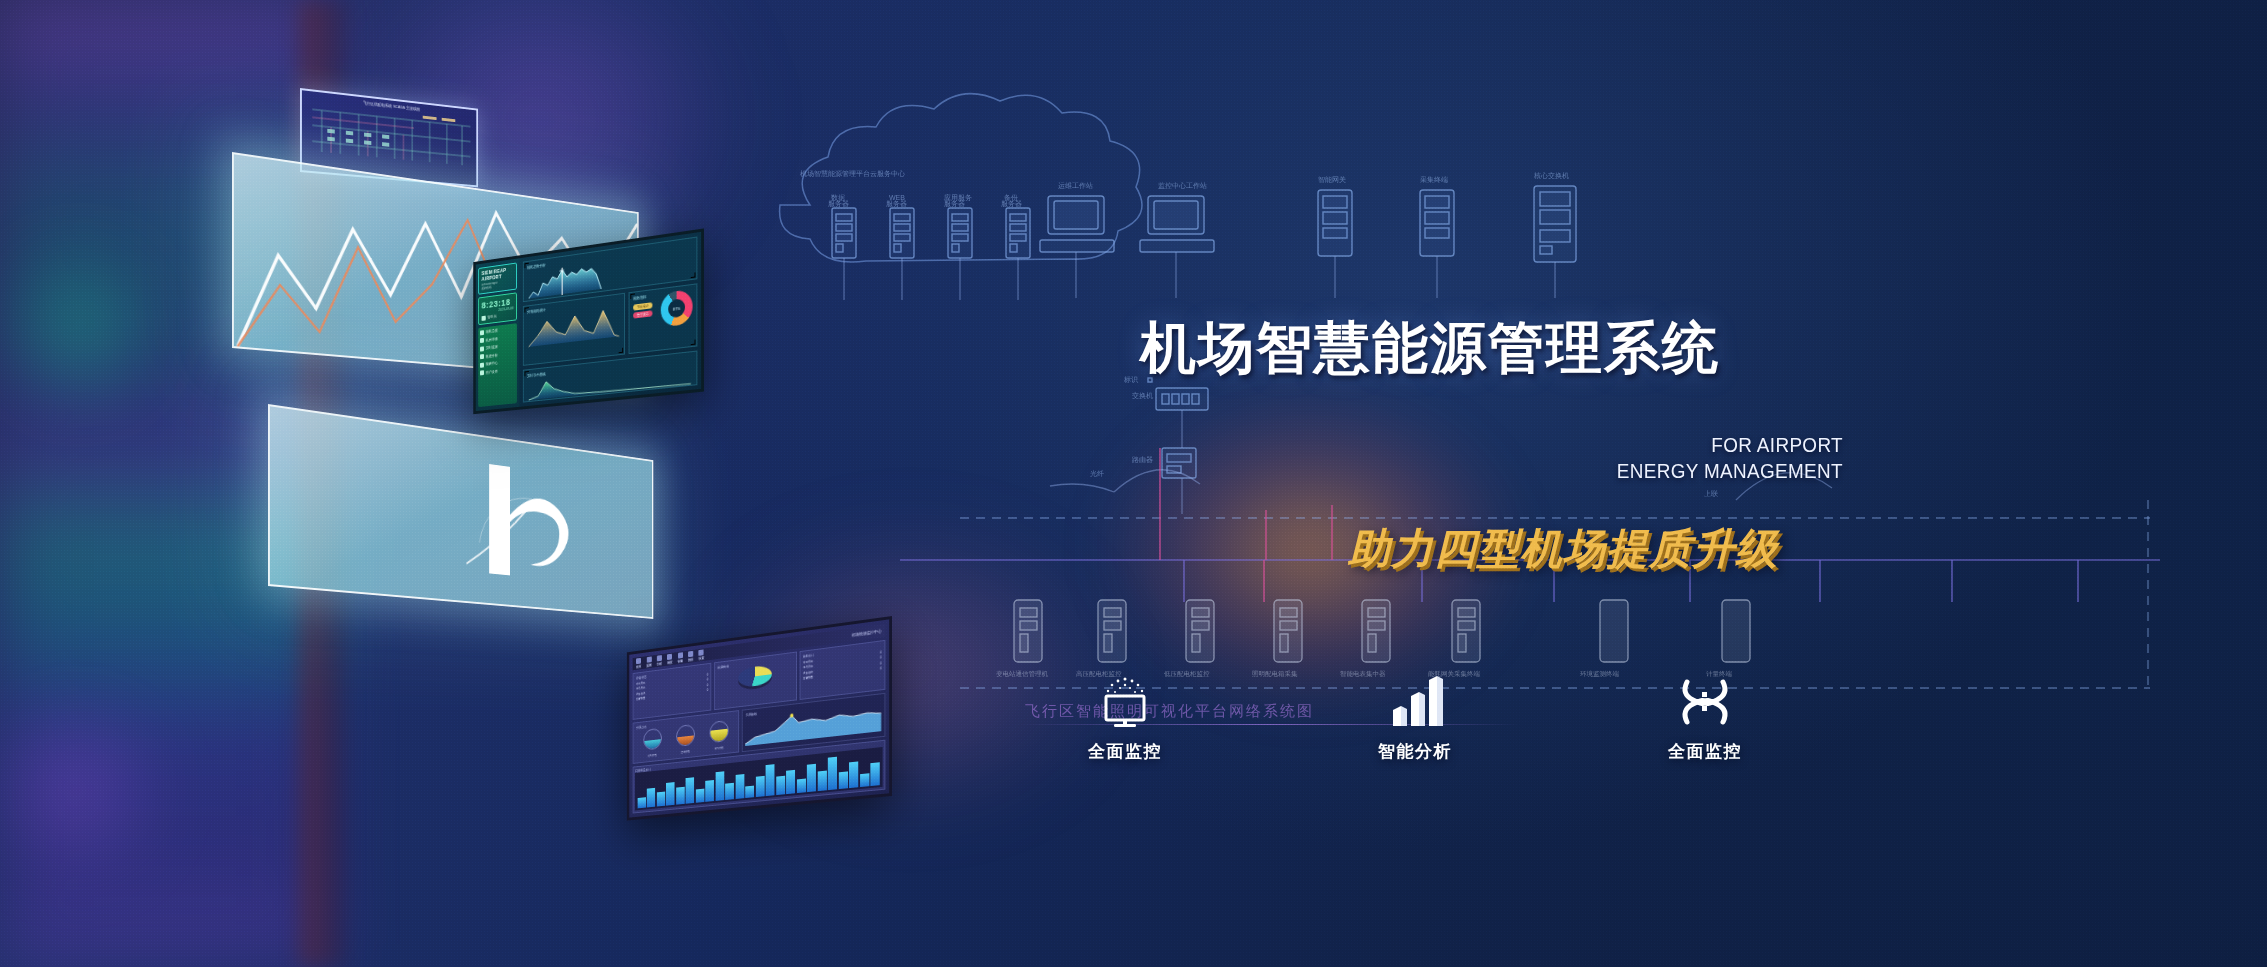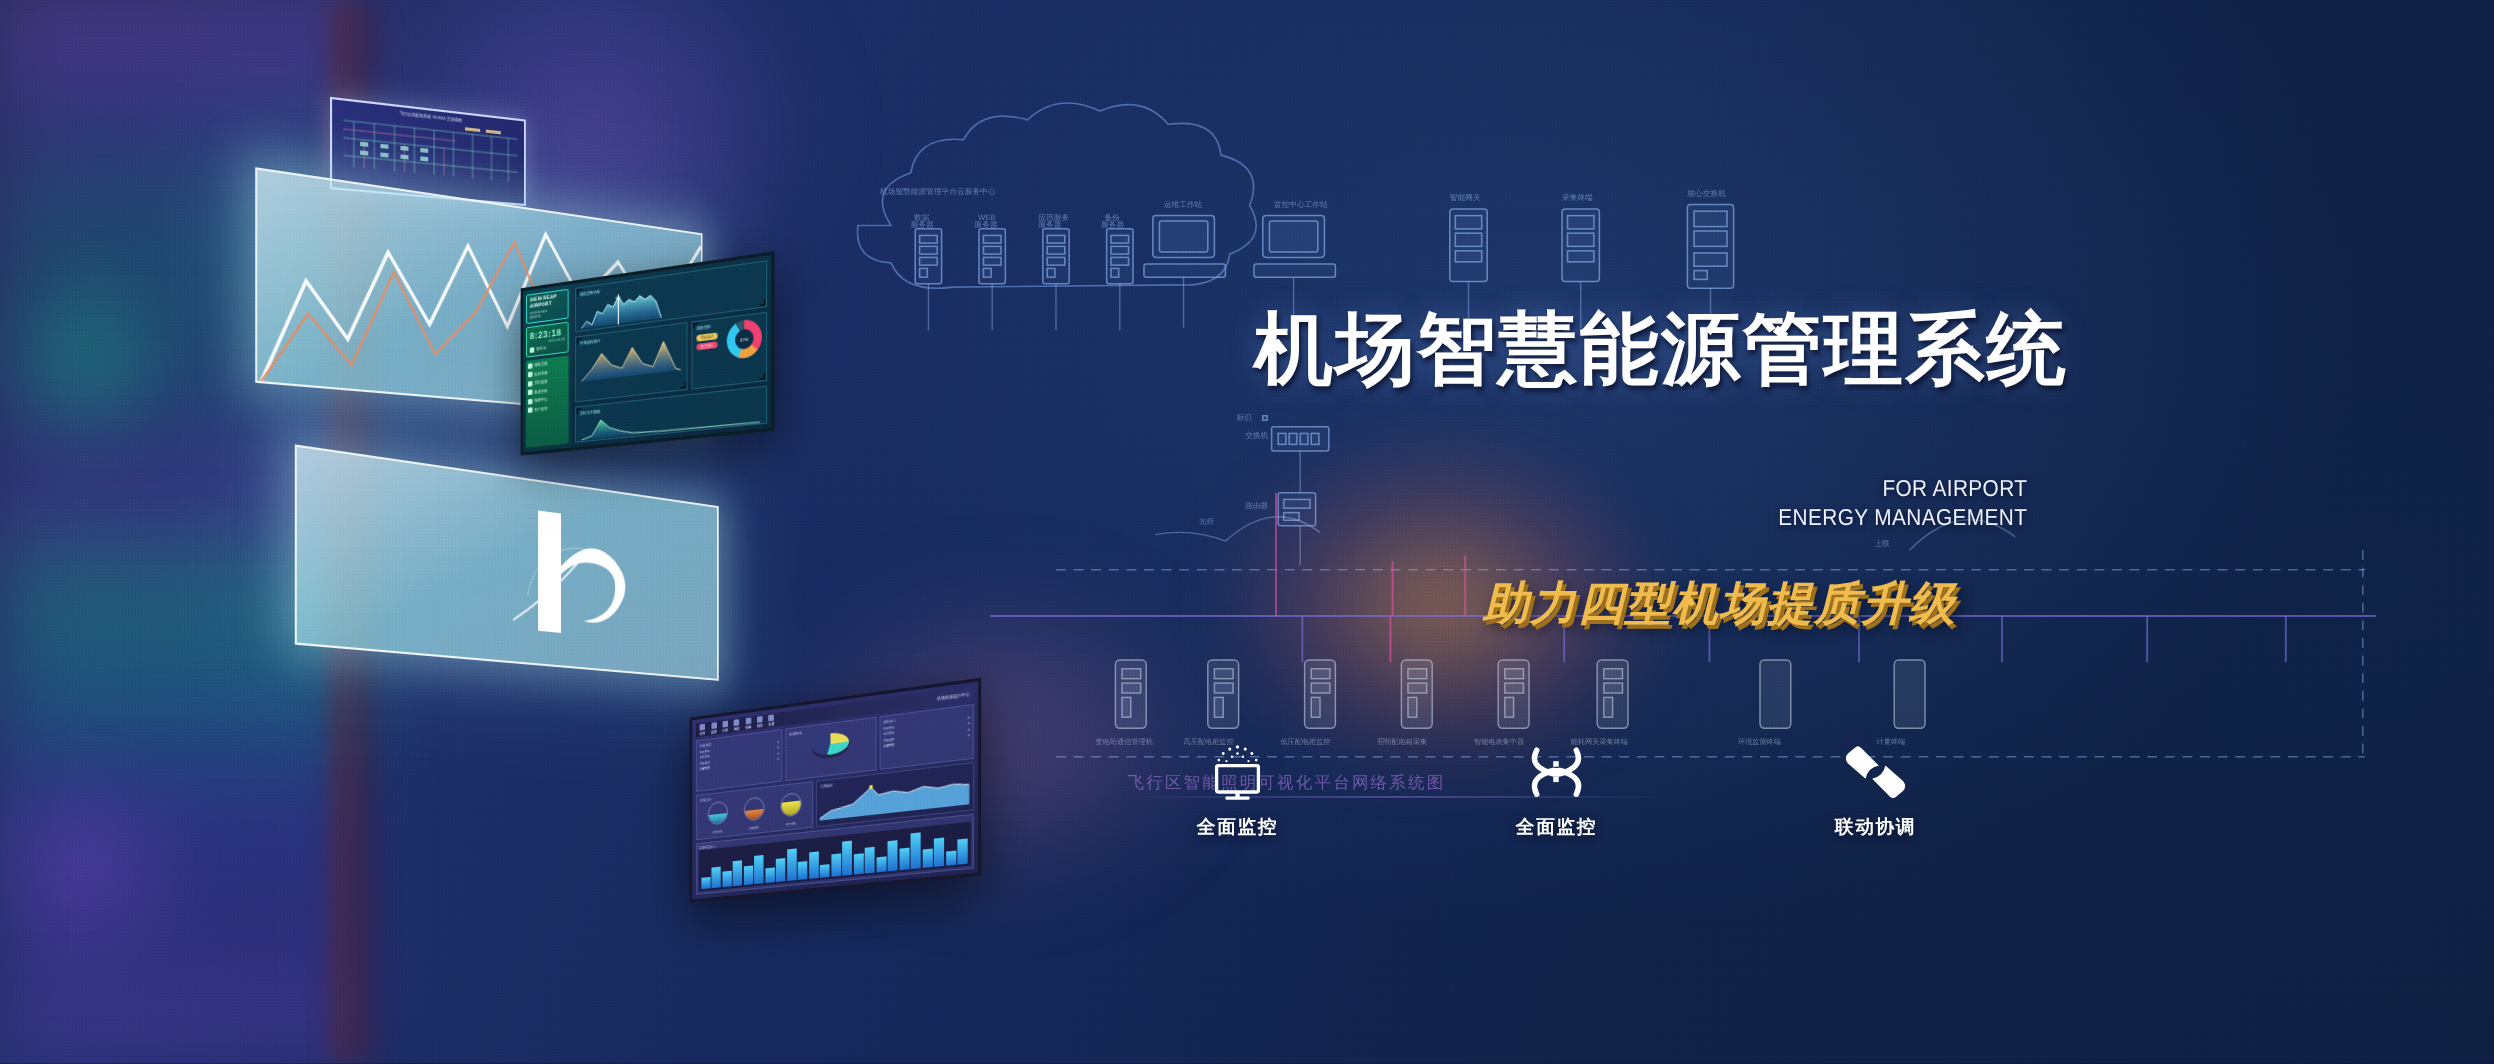--- a/index.html
+++ b/index.html
@@ -133,23 +133,23 @@
 
   
   .scada{position:absolute;left:300px;top:88px;width:200px;height:84px;
     transform:perspective(900px) rotateY(18deg) skewY(5.5deg);transform-origin:left center;
     background:linear-gradient(160deg,#262a78,#1d2060);border:2px solid #cfd8ff;
     box-shadow:0 0 22px rgba(180,200,255,.35);overflow:hidden;padding:3px;}
   .scada-h{font-size:4px;color:#e6ecff;text-align:center;opacity:.9;}
 
   
   .titlewrap{position:absolute;left:1140px;top:282px;width:1000px;}
-  .main-title{font-size:72px;font-weight:bold;color:#fff;letter-spacing:2px;line-height:1;
+  .main-title{font-size:56px;font-weight:bold;color:#fff;letter-spacing:2px;line-height:1;
     text-shadow:2px 3px 5px rgba(10,16,45,.85), 0 0 26px rgba(120,170,255,.3);
-    white-space:nowrap;font-family:"Liberation Sans","DejaVu Sans",sans-serif;}
+    white-space:nowrap;font-family:"Liberation Sans","DejaVu Sans",sans-serif;margin-top:38px;}
   .eng-line{position:absolute;left:1140px;top:398px;width:703px;text-align:right;
     font-size:34px;font-weight:bold;color:#f2f6ff;letter-spacing:14px;
     text-shadow:0 2px 6px rgba(8,14,40,.8);}
   .eng-sub{position:absolute;left:1140px;top:432px;width:703px;text-align:right;
     color:#eef3ff;font-size:21px;line-height:1.26;letter-spacing:.4px;
     transform:scaleX(.9);transform-origin:right top;
     text-shadow:0 2px 6px rgba(8,14,40,.8);}
   .gold{position:absolute;left:1348px;top:521px;font-size:42px;font-weight:bold;
     font-style:italic;color:#f0bb4c;letter-spacing:1px;white-space:nowrap;
     text-shadow:3px 3px 0 #9d6f1c, 5px 5px 10px rgba(5,10,30,.7);}
@@ -714,20 +714,35 @@
               <circle cx="39" cy="16" r="1"></circle>
           </g>
           <rect x="10" y="20" width="38" height="24" rx="1.5" fill="none" stroke="#ffffff" stroke-width="3"></rect>
           <rect x="27" y="44" width="4" height="5" fill="#ffffff"></rect>
           <rect x="18" y="48" width="22" height="3" rx="1.2" fill="#ffffff"></rect>
         </svg>
       </div>
       <div class="lbl">全面监控</div>
     </div>
 
+    <div class="feat">
+      <div class="ico">
+        <svg width="56" height="52" viewBox="0 0 56 52">
+          <g fill="#ffffff">
+            <path d="M6 34 L14 30 L14 50 L6 50 Z"></path>
+              <path d="M14 30 L20 33 L20 50 L14 50 Z" fill="#dfe6f5"></path>
+            <path d="M24 20 L32 16 L32 50 L24 50 Z"></path>
+              <path d="M32 16 L38 19 L38 50 L32 50 Z" fill="#dfe6f5"></path>
+            <path d="M42 4 L50 0 L50 50 L42 50 Z"></path>
+              <path d="M50 0 L56 3 L56 50 L50 50 Z" fill="#dfe6f5"></path>
+          </g>
+        </svg>
+      </div>
+      <div class="lbl">智能分析</div>
+    </div>
 
     <div class="feat">
       <div class="ico">
         <svg width="56" height="52" viewBox="0 0 56 52">
           <g fill="none" stroke="#ffffff" stroke-width="5" stroke-linecap="round">
             <path d="M10 6 q-6 12 6 18 q12 6 12 2"></path>
             <path d="M46 6 q6 12-6 18 q-12 6-12 2"></path>
             <path d="M10 46 q-6-12 6-18 q12-6 12-2"></path>
             <path d="M46 46 q6-12-6-18 q-12-6-12-2"></path>
           </g>
@@ -736,28 +751,17 @@
               <rect x="25" y="23" width="5" height="5"></rect>
             <rect x="25" y="30" width="5" height="5"></rect>
             <rect x="19" y="23" width="5" height="5"></rect>
               <rect x="31" y="23" width="5" height="5"></rect>
           </g>
         </svg>
       </div>
       <div class="lbl">全面监控</div>
     </div>
 
-    <div class="feat">
-      <div class="ico">
-        <svg width="62" height="52" viewBox="0 0 62 52">
-          <g fill="#ffffff">
-            <path d="M18 4 L34 20 Q24 22 22 32 L6 18 Q2 13 6 9 L12 4 Q15 1 18 4 Z"></path>
-            <path d="M44 48 L28 32 Q38 30 40 20 L56 34 Q60 39 56 43 L50 48 Q47 51 44 48 Z"></path>
-          </g>
-        </svg>
-      </div>
-      <div class="lbl">联动协调</div>
-    </div>
 
   </div>
 
   <div class="noise"></div>
 </div>
 
 </body></html>

